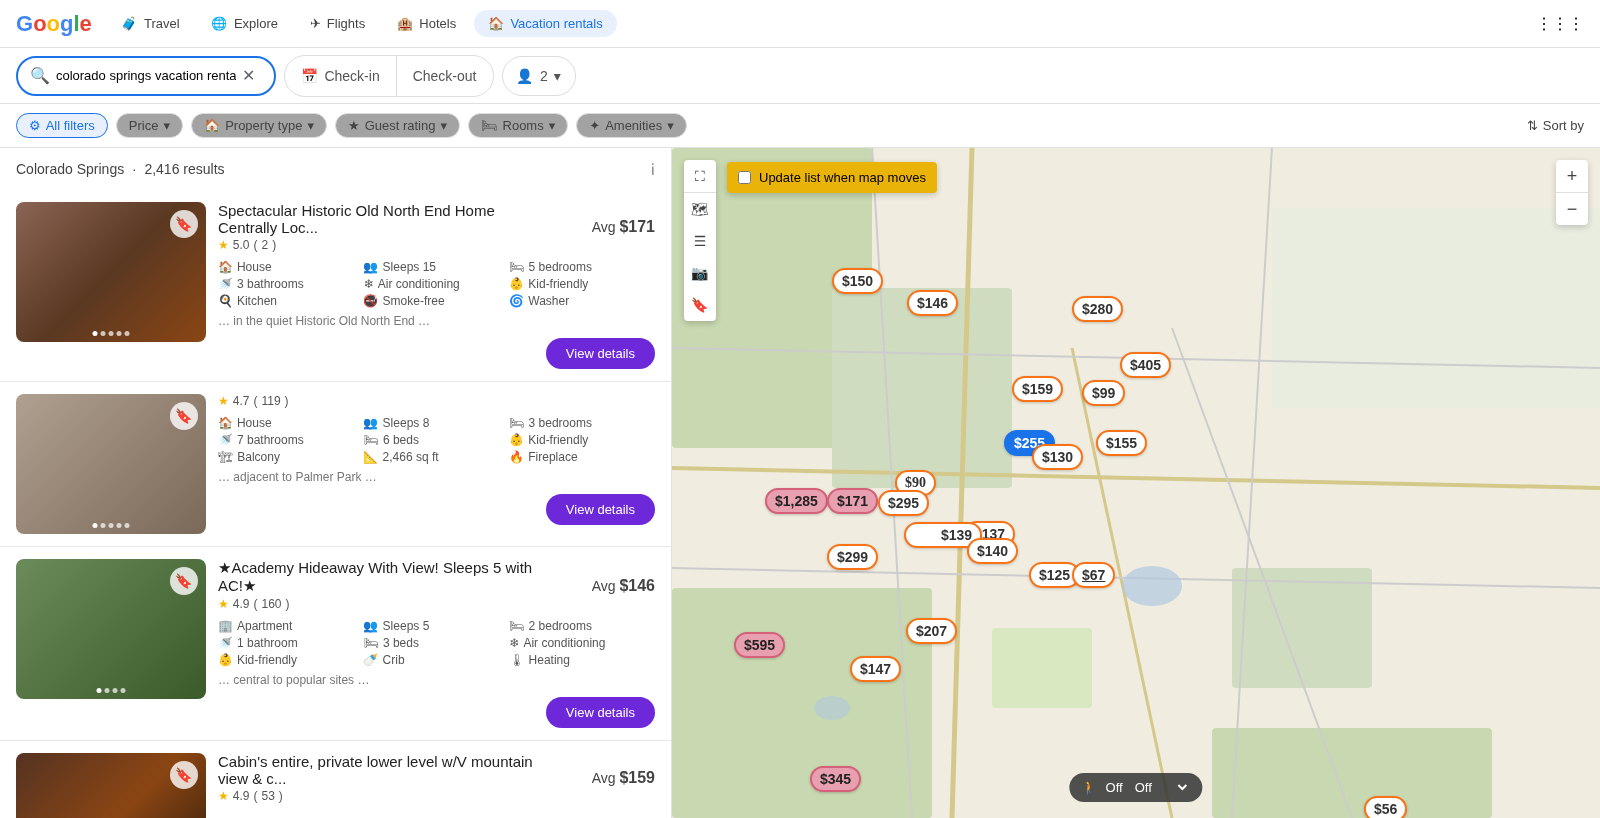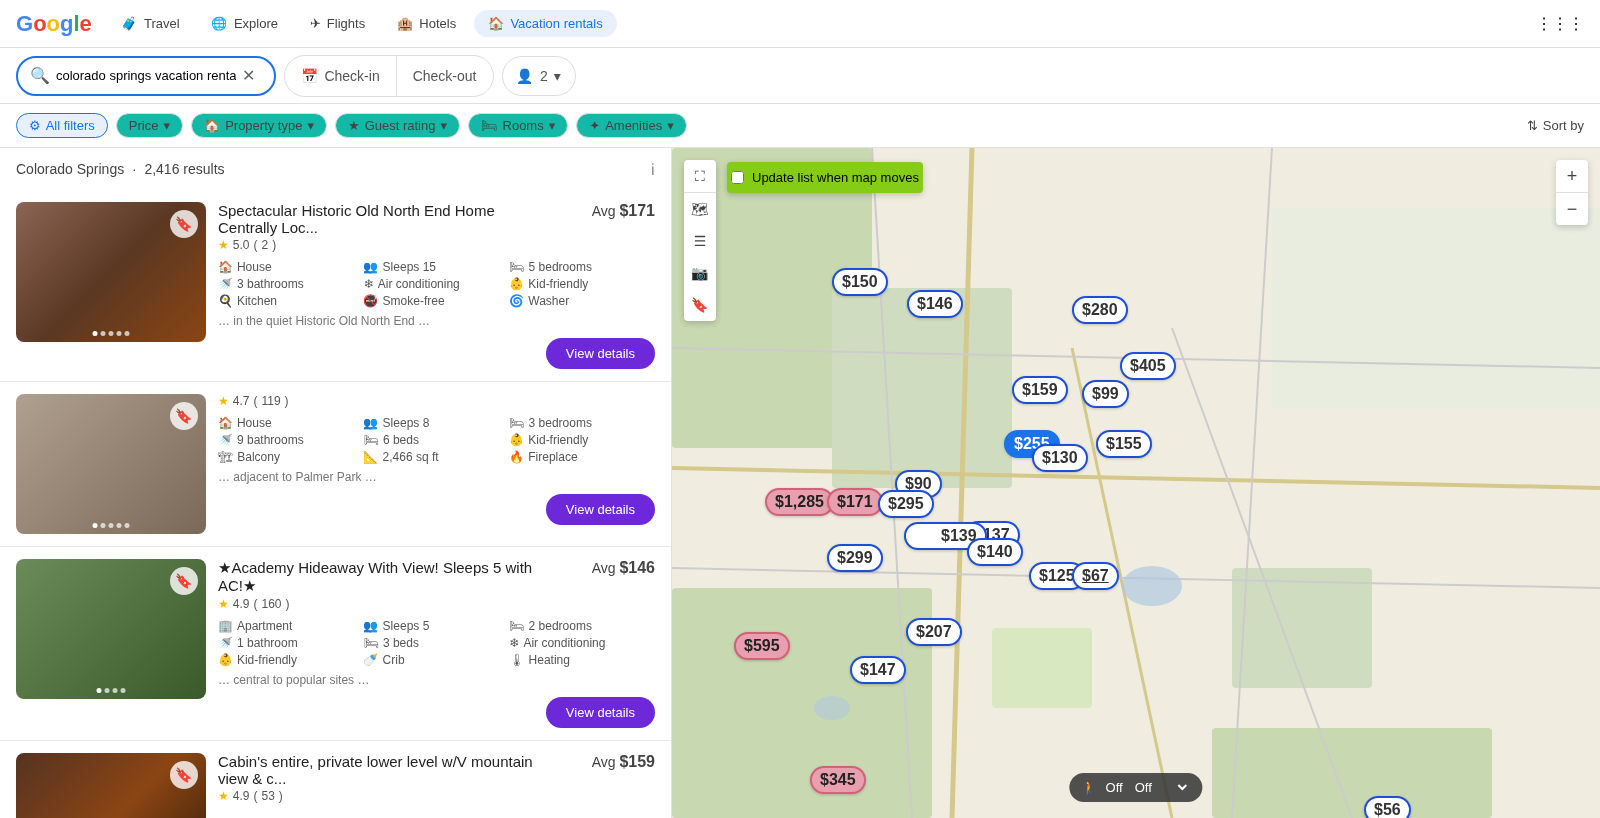--- a/index.html
+++ b/index.html
@@ -61,21 +61,21 @@
     
     .filter-bar {
       display: flex; align-items: center; height: 44px;
       padding: 0 16px; border-bottom: 1px solid #e0e0e0;
       gap: 8px;
     }
     .filter-btn {
       display: flex; align-items: center; gap: 5px;
       border: 1px solid #ddd; border-radius: 20px;
       padding: 4px 12px; font-size: 13px; cursor: pointer;
-      color: #444; background: #14b8a6;
+      color: #444; background: #a3a3a3;
     }
     .filter-btn.active-filter { background: #e8f0fe; border-color: #1a73e8; color: #1a73e8; }
     .filter-divider { flex: 1; }
     .sort-btn {
       display: flex; align-items: center; gap: 5px;
       font-size: 13px; cursor: pointer; color: #444;
     }
 
     
     .main-layout { display: flex; height: calc(818px - 148px); }
@@ -106,21 +106,21 @@
       width: 28px; height: 28px; cursor: pointer; display: flex; align-items: center;
       justify-content: center; font-size: 14px;
     }
     .img-dots {
       position: absolute; bottom: 6px; left: 50%; transform: translateX(-50%);
       display: flex; gap: 3px;
     }
     .dot { width: 5px; height: 5px; border-radius: 50%; background: rgba(255,255,255,0.7); }
     .dot.active { background: #fff; }
     .listing-info { flex: 1; }
-    .listing-title-row { display: flex; justify-content: space-between; align-items: flex-start; margin-bottom: 2px; }
+    .listing-title-row { display: flex; justify-content: space-between; align-items: flex-end; margin-bottom: 2px; }
     .listing-title { font-size: 15px; font-weight: 500; color: #222; max-width: 340px; }
     .listing-price { font-size: 14px; color: #444; white-space: nowrap; }
     .listing-price strong { font-size: 16px; font-weight: 700; }
     .listing-rating { display: flex; align-items: center; gap: 4px; font-size: 12px; color: #555; margin-bottom: 8px; }
     .star-icon { color: #f4b400; }
     .listing-attrs {
       display: grid; grid-template-columns: repeat(3, 1fr);
       gap: 3px 0; font-size: 12px; color: #555; margin-bottom: 6px;
     }
     .attr-item { display: flex; align-items: center; gap: 4px; }
@@ -153,29 +153,29 @@
     }
     .zoom-btn {
       width: 32px; height: 32px; display: flex; align-items: center; justify-content: center;
       cursor: pointer; font-size: 18px; color: #444; border: none; background: none;
     }
     .zoom-divider { height: 1px; background: #e0e0e0; }
 
     .update-checkbox {
       position: absolute; top: 14px; left: 55px;
       display: flex; align-items: center; gap: 8px;
-      background: #84cc16; padding: 8px 4px; border-radius: 4px;
+      background: #eab308; padding: 8px 11px; border-radius: 4px;
       box-shadow: 0 2px 6px rgba(0,0,0,0.2); font-size: 13px; cursor: pointer;
     }
     .update-checkbox input { cursor: pointer; }
 
     
     .price-pin {
-      position: absolute; background: #fff; border: 2px solid #1d4ed8;
-      border-radius: 20px; padding: 3px 8px; font-size: 16px; font-weight: 600;
+      position: absolute; background: #fff; border: 2px solid #f97316;
+      border-radius: 20px; padding: 3px 8px; font-size: 14px; font-weight: 600;
       color: #333; white-space: nowrap; cursor: pointer; box-shadow: 0 1px 3px rgba(0,0,0,0.2);
     }
     .price-pin.selected { background: #1a73e8; color: #fff; border-color: #1a73e8; }
     .price-pin.pink { background: #e8a0b0; border-color: #d4607a; color: #222; }
 
     
     .map-bottom-bar {
       position: absolute; bottom: 16px; left: 50%; transform: translateX(-50%);
       display: flex; align-items: center; gap: 8px;
       background: rgba(50,50,50,0.85); border-radius: 20px;
@@ -395,21 +395,21 @@
           <div class="attr-item">
               <span>👥</span>
               <span>Sleeps 8</span>
             </div>
           <div class="attr-item">
               <span>🛏</span>
               <span>3 bedrooms</span>
             </div>
           <div class="attr-item">
               <span>🚿</span>
-              <span>9 bathrooms</span>
+              <span>7 bathrooms</span>
             </div>
           <div class="attr-item">
               <span>🛏</span>
               <span>6 beds</span>
             </div>
           <div class="attr-item">
               <span>👶</span>
               <span>Kid-friendly</span>
             </div>
           <div class="attr-item">
@@ -575,21 +575,21 @@
     <div id="price-pins-container">
         <div class="price-pin" style="top: 120px; left: 160px;">$150</div>
         <div class="price-pin" style="top: 142px; left: 235px;">$146</div>
         <div class="price-pin" style="top: 148px; left: 400px;">$280</div>
         <div class="price-pin" style="top: 204px; left: 448px;">$405</div>
         <div class="price-pin" style="top: 228px; left: 340px;">$159</div>
         <div class="price-pin" style="top: 232px; left: 410px;">$99</div>
         <div class="price-pin selected" style="top: 282px; left: 332px;">$255</div>
         <div class="price-pin" style="top: 282px; left: 424px;">$155</div>
         <div class="price-pin" style="top: 296px; left: 360px;">$130</div>
-        <div class="price-pin" style="top: 322px; left: 223px;">$90</div>
+        <div class="price-pin" style="top: 322px; left: 223px; font-family: Liberation Serif, serif;">$90</div>
         <div class="price-pin pink" style="top: 340px; left: 93px;">$1,285</div>
         <div class="price-pin pink" style="top: 340px; left: 155px;">$171</div>
         <div class="price-pin" style="top: 342px; left: 206px;">$295</div>
         <div class="price-pin" style="top: 373px; left: 292px;">$137</div>
         <div class="price-pin" style="top: 374px; left: 232px; padding-left: 35px;">$139</div>
         <div class="price-pin" style="top: 390px; left: 295px;">$140</div>
         <div class="price-pin" style="top: 414px; left: 357px;">$125</div>
         <div class="price-pin" style="top: 414px; left: 400px; text-decoration: underline;">$67</div>
         <div class="price-pin" style="top: 396px; left: 155px;">$299</div>
         <div class="price-pin" style="top: 470px; left: 234px;">$207</div>

